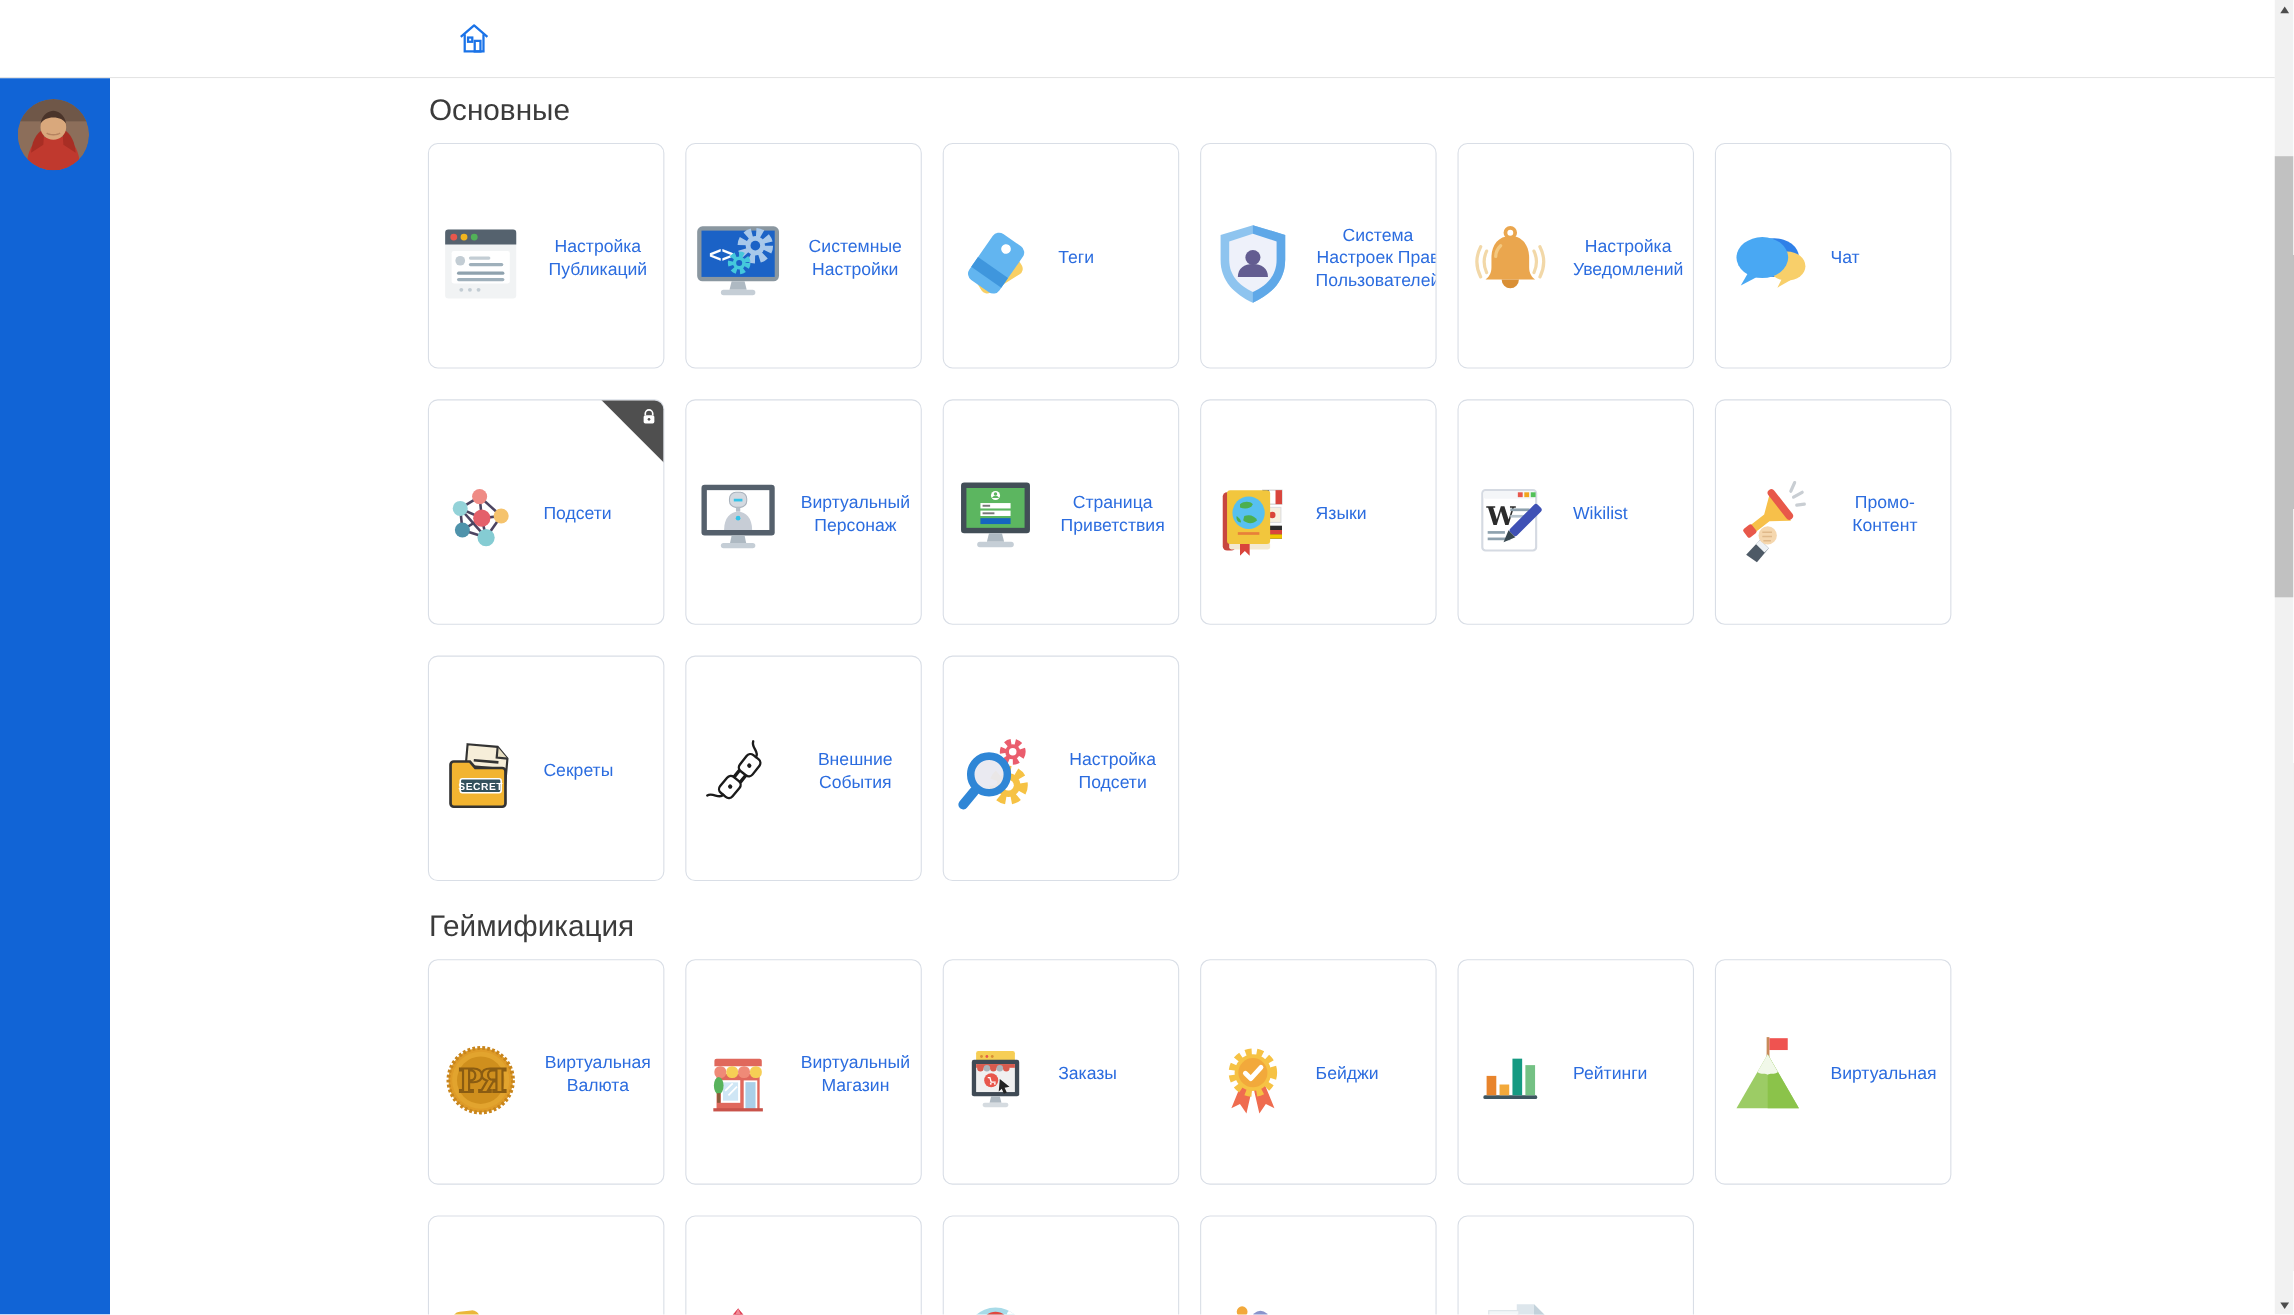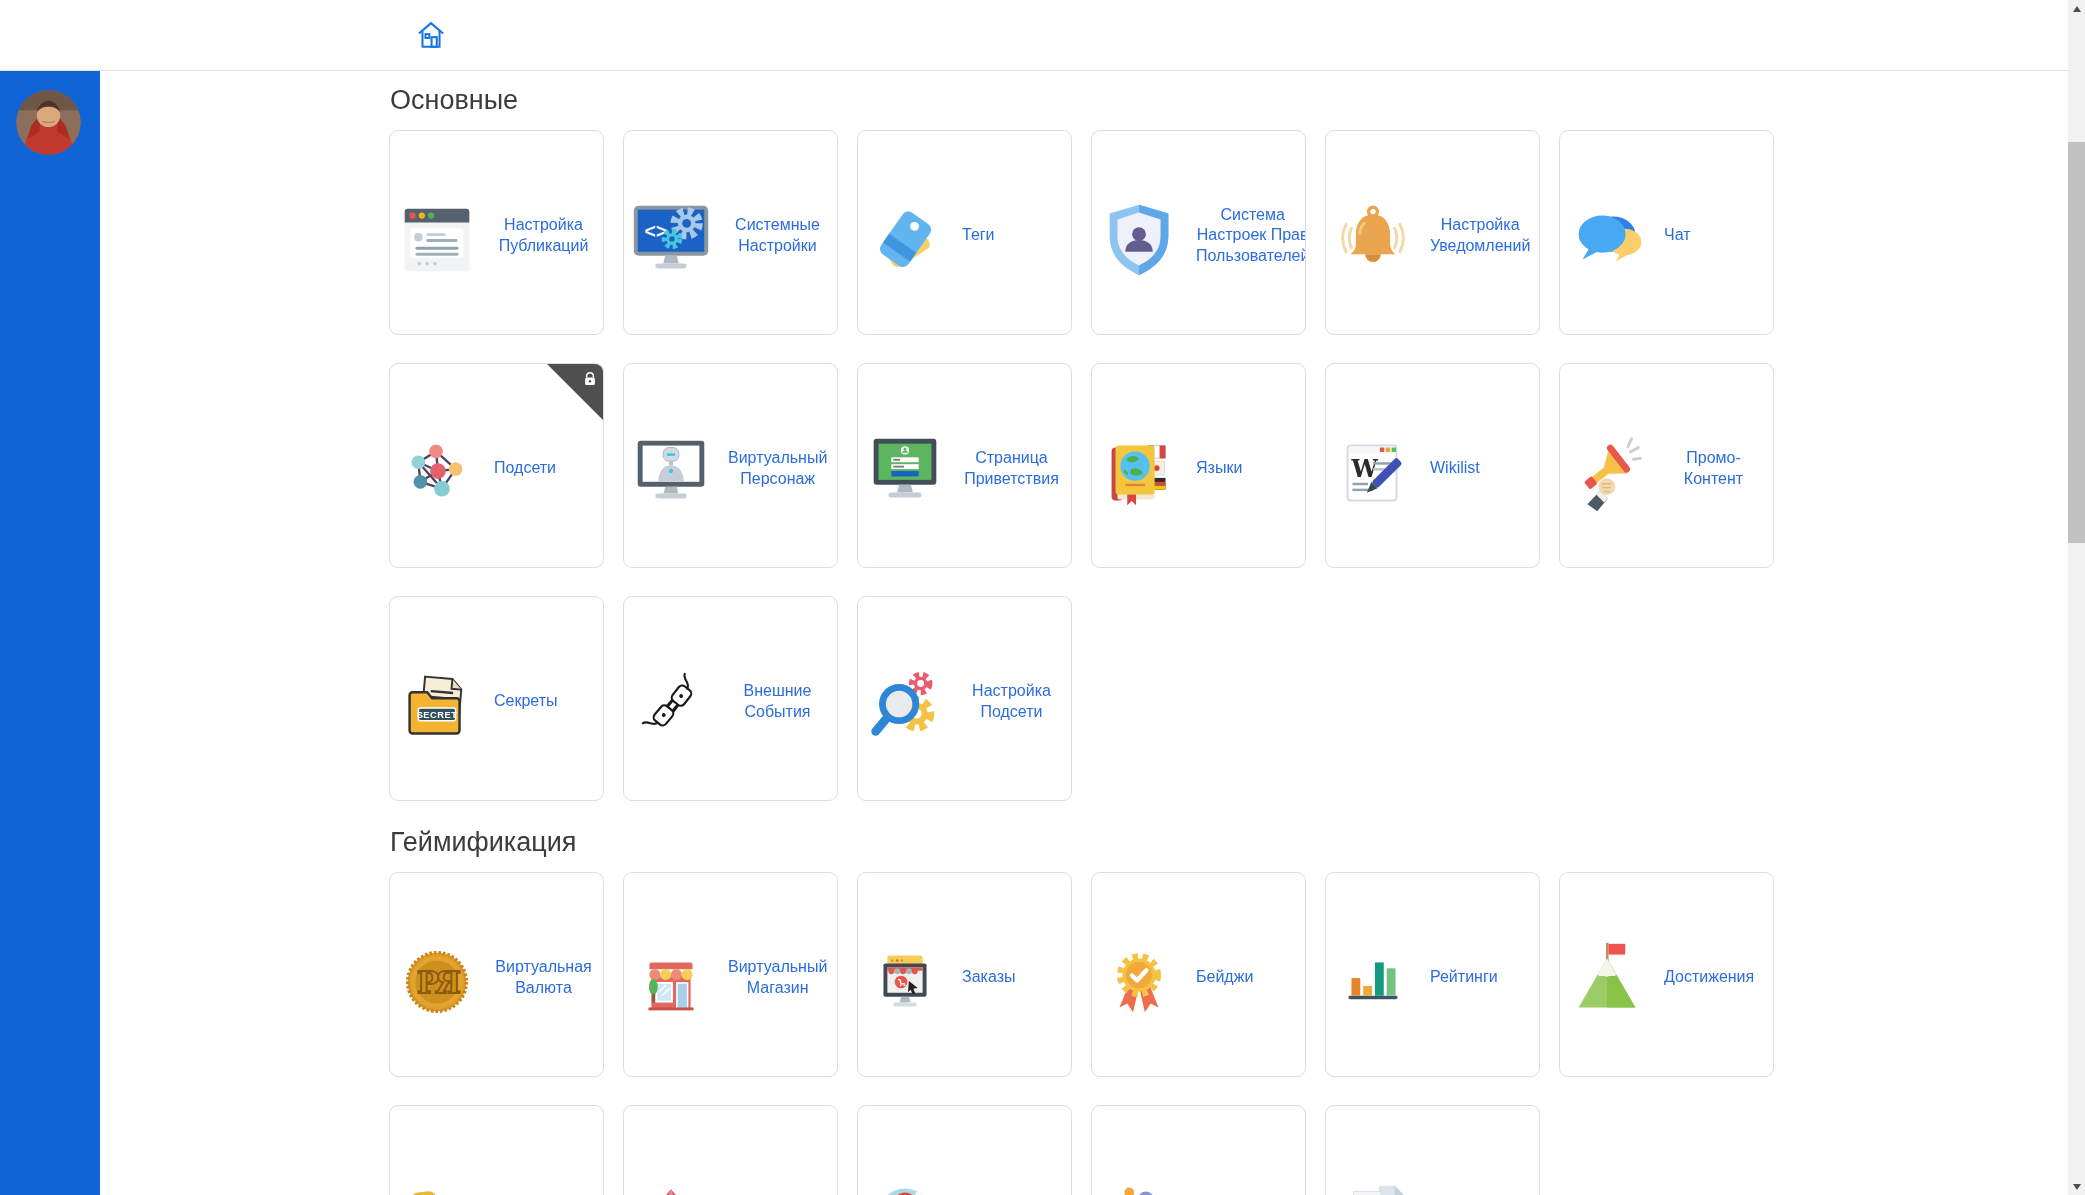--- a/index.html
+++ b/index.html
@@ -619,21 +619,21 @@
               </svg>
             </div>
             <div class="card-label">Рейтинги</div>
           </div>
           <div class="card">
             <div class="icon-wrap">
               <svg class="card-icon">
                 <use href="#achievements-mountain-icon"></use>
               </svg>
             </div>
-            <div class="card-label">Достижения</div>
+            <div class="card-label">Виртуальная</div>
           </div>
           <div class="card">
             <div class="icon-wrap">
               <svg class="card-icon">
                 <use href="#quest-scroll-icon"></use>
               </svg>
             </div>
             <div class="card-label"></div>
           </div>
           <div class="card">

